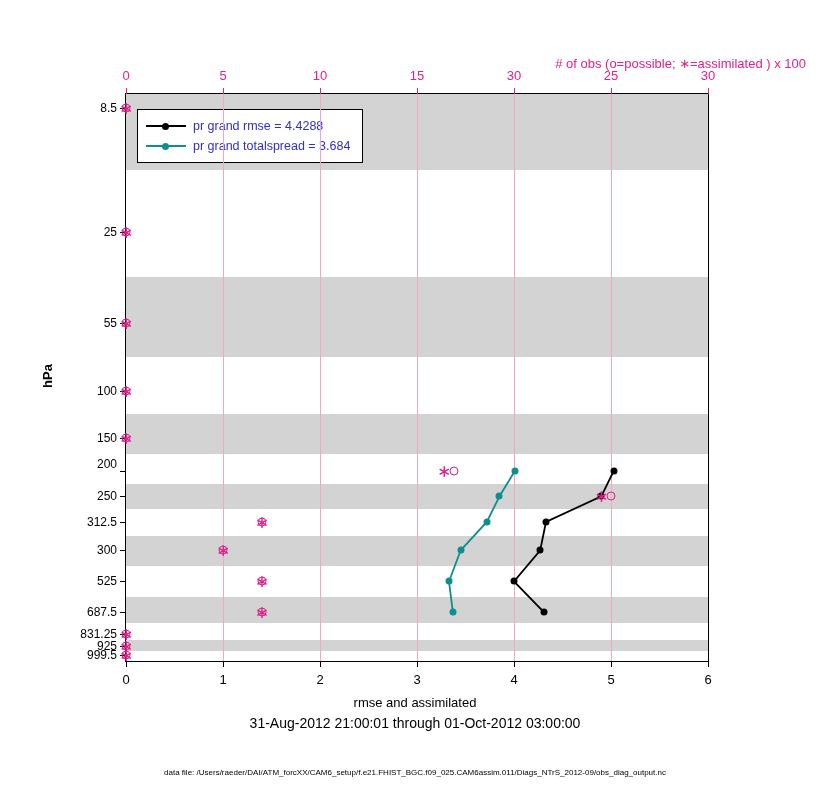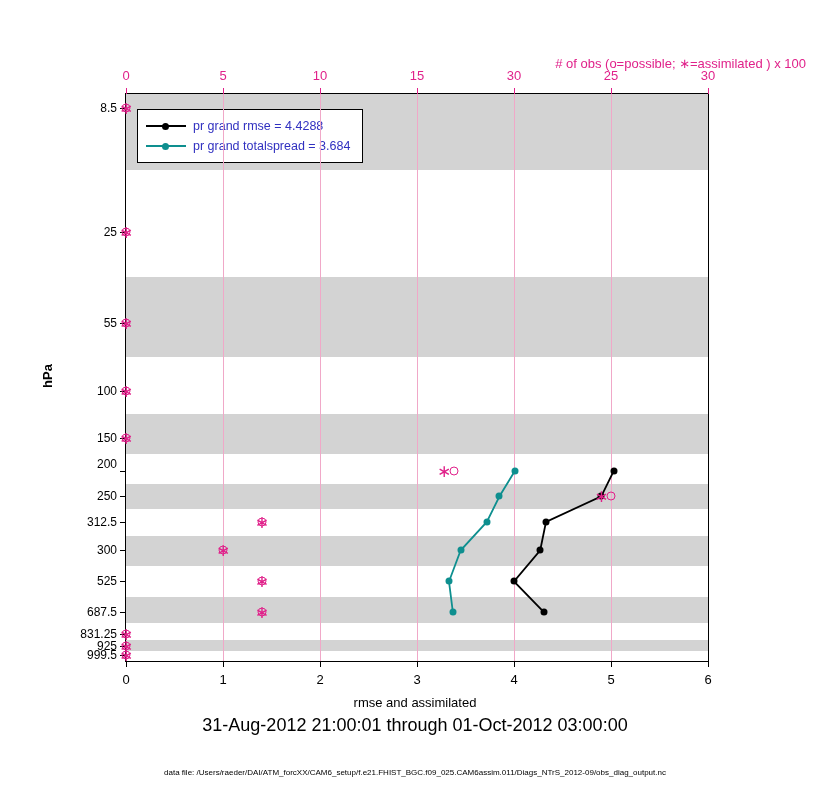--- a/index.html
+++ b/index.html
@@ -127,21 +127,21 @@
     width: 830px;
     text-align: center;
     font-size: 13px;
   }
   .xaxis-sub {
     position: absolute;
     top: 715px;
     left: 0;
     width: 830px;
     text-align: center;
-    font-size: 18px;
+    font-size: 14px;
   }
   .footer {
     position: absolute;
     top: 768px;
     left: 0;
     width: 830px;
     text-align: center;
     font-size: 8px;
     color: #000000;
   }

